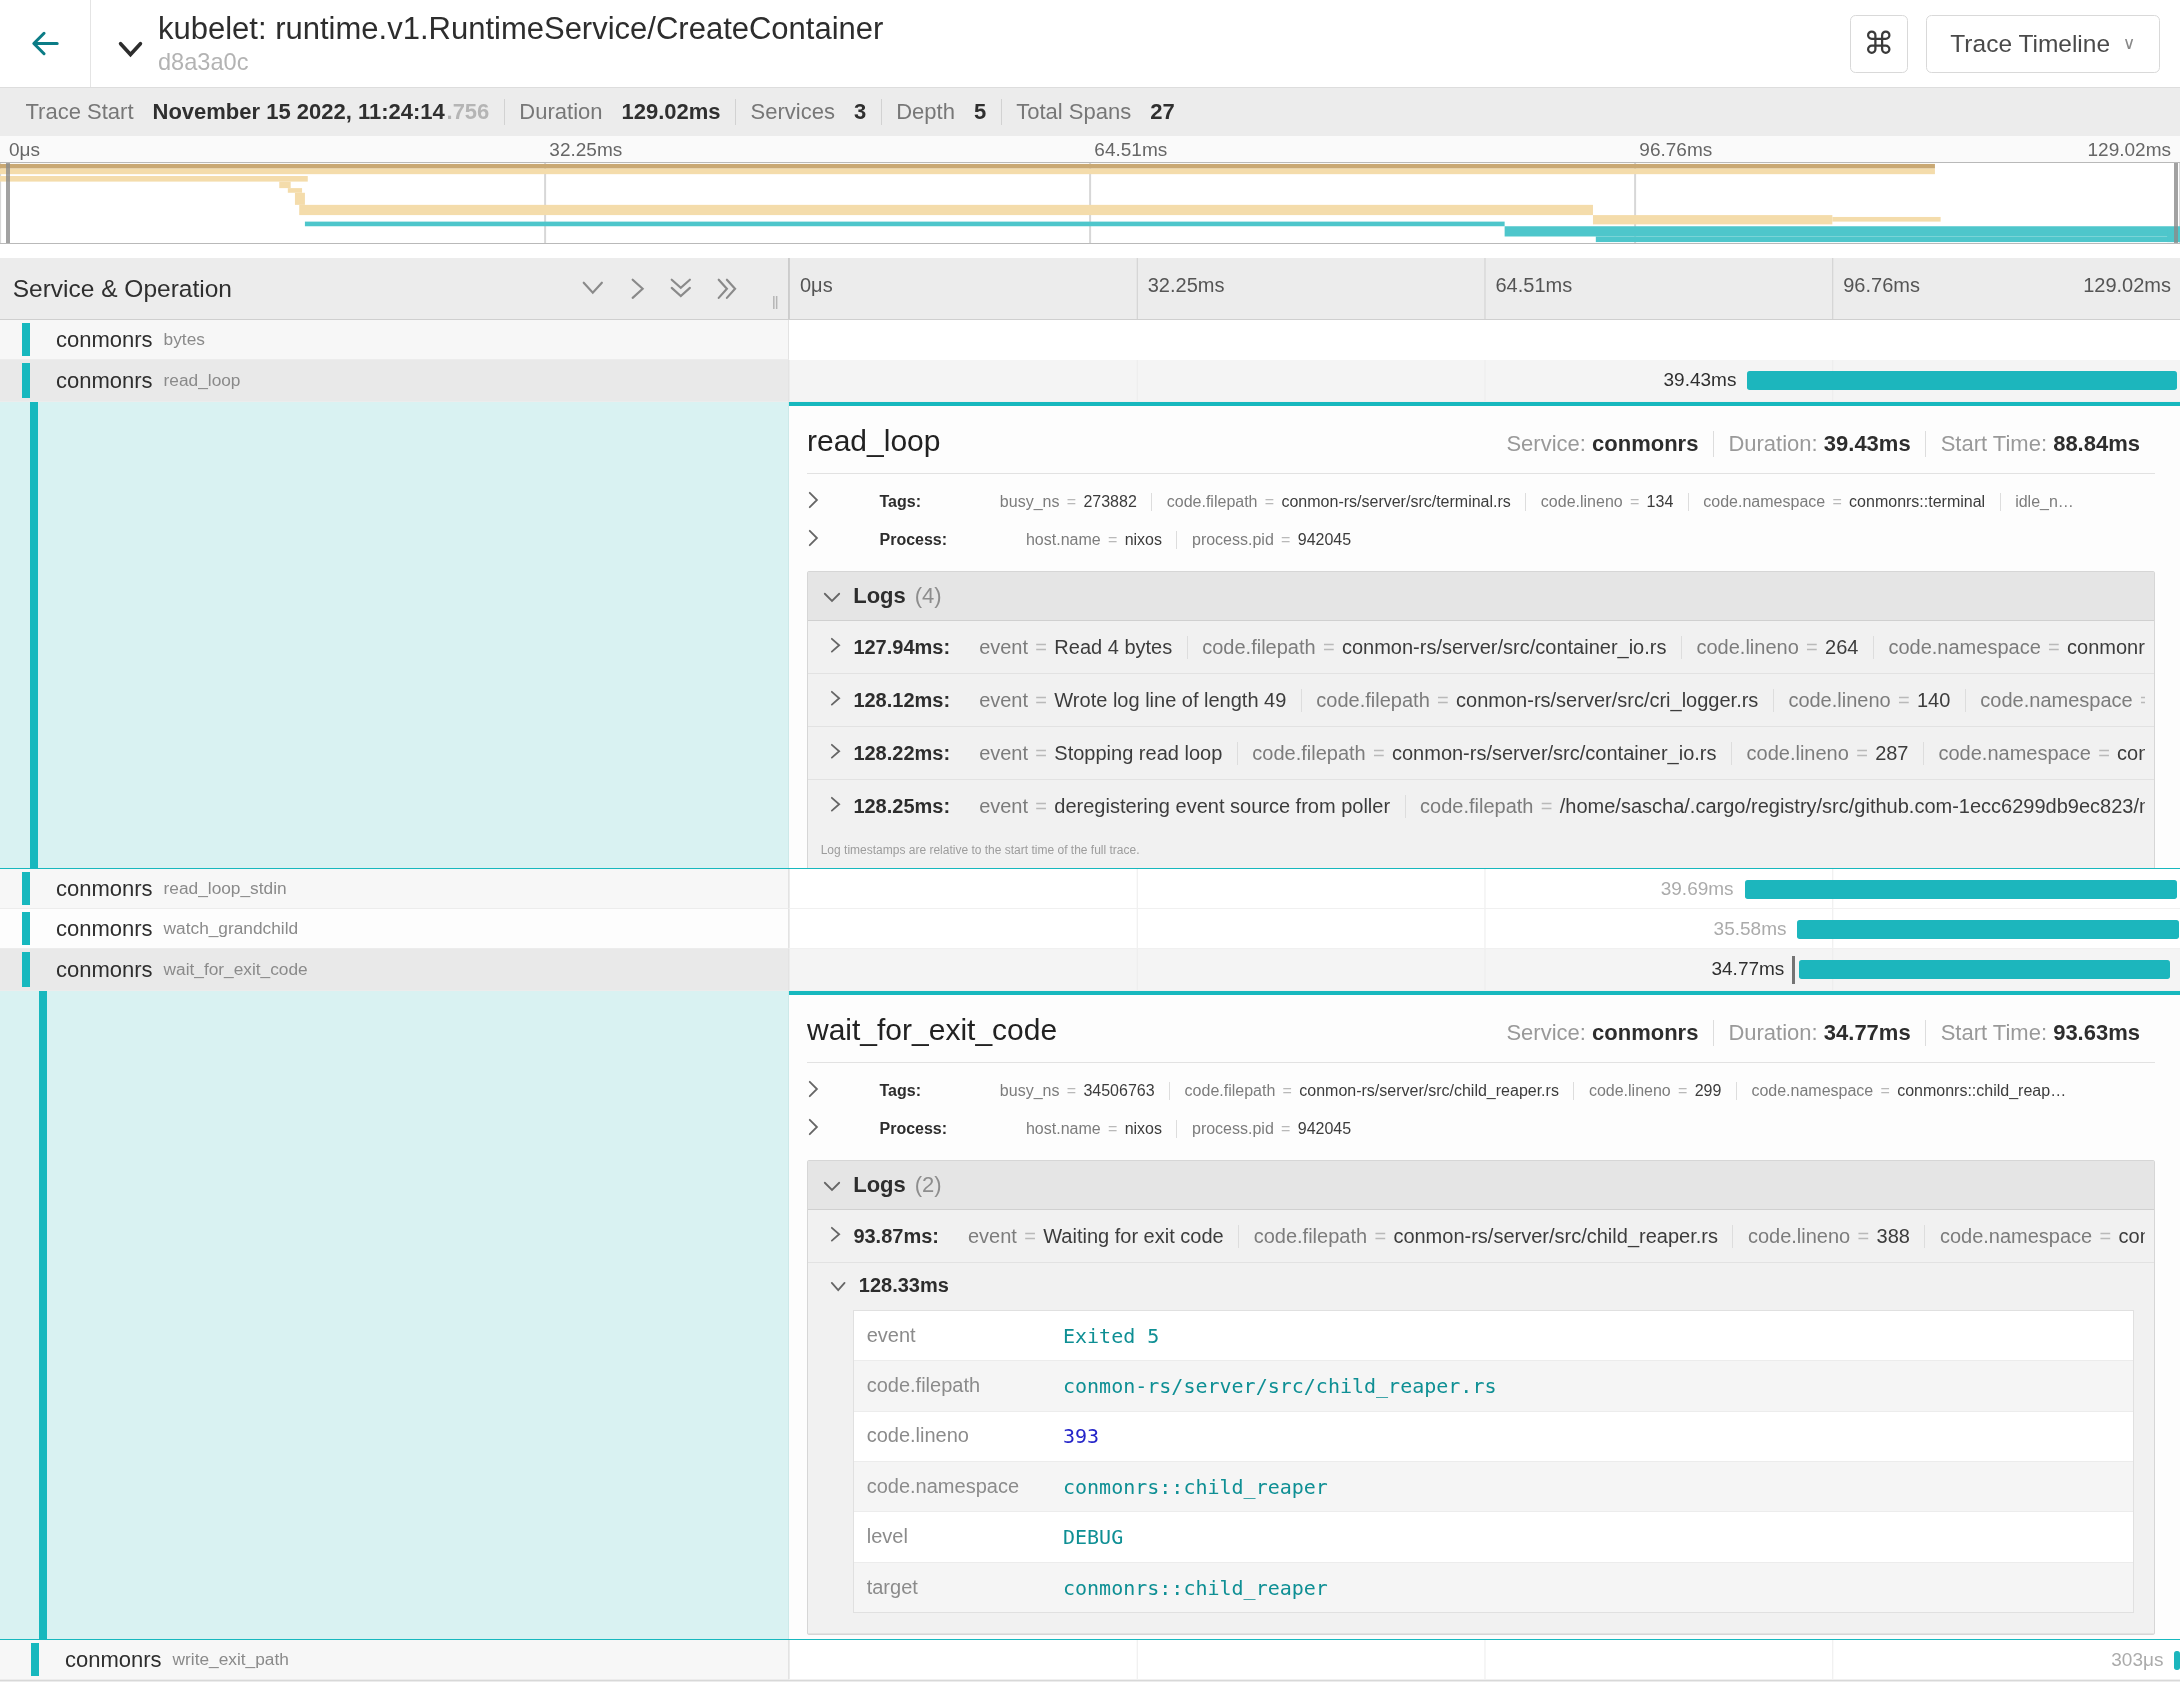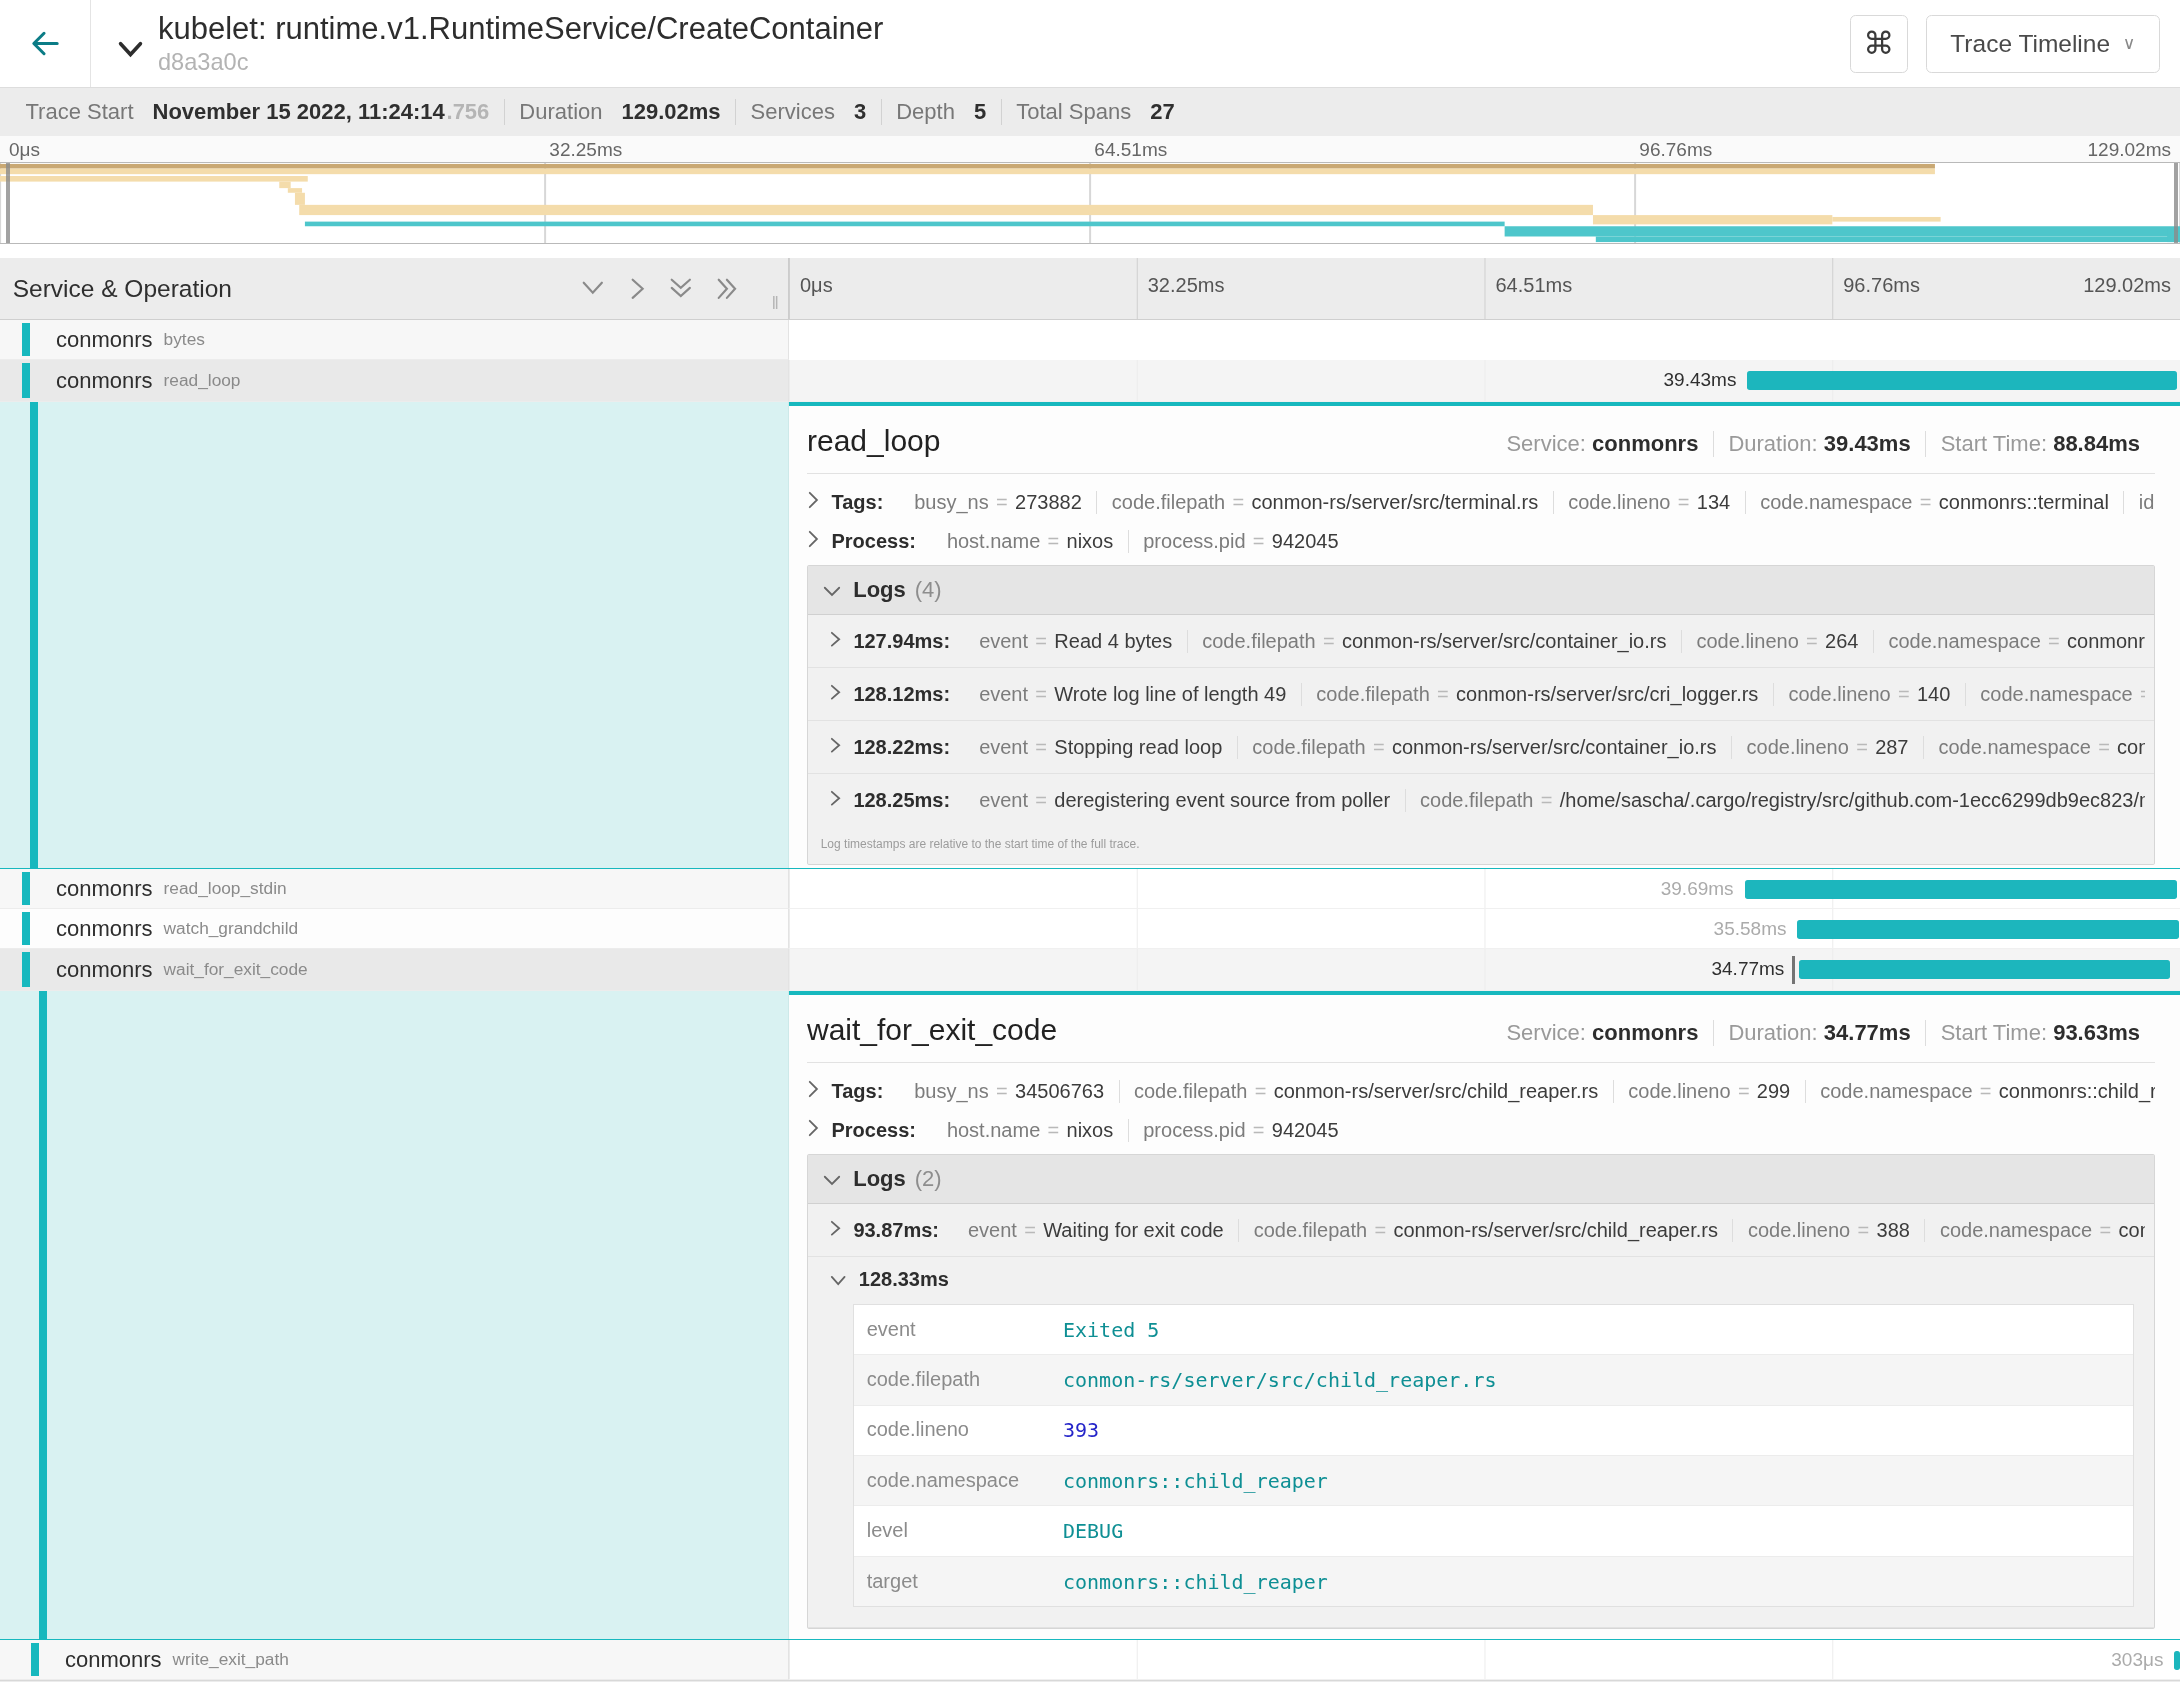--- a/index.html
+++ b/index.html
@@ -86,31 +86,31 @@
   .detail-left .accent { position:absolute; left:30px; top:0; bottom:0; width:8.2px; background:#17b8be; }
   .detail-left.indent2 .accent { left:39px; }
   .detail-panel { flex:1; background:#fdfdfd; border-top:4.5px solid #17b8be; padding:18px 25.5px 9px 18px; overflow:hidden; }
   .d-head { display:flex; align-items:baseline; }
   .d-title { font-size:30px; font-weight:400; color:#222; }
   .d-meta { margin-left:auto; font-size:22px; color:#999; display:flex; align-items:baseline; }
   .d-meta .m { padding:0 14.5px; }
   .d-meta .m + .m { border-left:0.9px solid #ddd; }
   .d-meta b { color:#2d2d2d; }
   .d-rule { border:none; border-top:1.8px solid #e2e2e2; margin:14.5px 0 9px 0; }
-  .kv-line { display:flex; align-items:center; padding:8.2px 0; font-size:20px; }
+  .kv-line { display:flex; align-items:center; padding:8.2px 0; font-size:16px;gap:48px; }
   .kv-line .chev { margin-right:12.7px; }
   .kv-label { font-weight:700; color:#2d2d2d; margin-right:16.4px; }
   .pills { display:flex; align-items:center; overflow:hidden; white-space:nowrap;justify-content:space-between; }
   .pill { padding:0 14.5px; color:#444; }
   .pill + .pill { border-left:0.9px solid #ddd; }
   .pk { color:#7c7c7c; }
   .peq { color:#b9b9b9; margin:0 7.3px; }
   .pv { color:#3c3c3c; }
 
-  .logs-box { border:0.9px solid #d6d6d6; background:#f1f1f1; margin-top:4px; border-radius:1.8px; }
+  .logs-box { border:0.9px solid #d6d6d6; background:#f1f1f1; margin-top:12px; border-radius:1.8px; }
   .logs-head { display:flex; align-items:center; background:#e5e5e5; border-bottom:0.9px solid #d0d0d0;
     padding:11px 14.5px; font-size:22px; }
   .logs-head .chev { margin-right:12.7px; }
   .logs-title { font-weight:700; color:#2d2d2d; margin-right:9px; }
   .logs-count { color:#8d8d8d; }
   .log-row { display:flex; align-items:center; padding:14.5px 9px; border-bottom:0.9px solid #e2e2e2; font-size:20px; }
   .log-row .chev { margin:0 12.7px; }
   .log-time { font-weight:700; color:#2d2d2d; margin-right:14.5px; white-space:nowrap; }
   .logs-foot { padding:11px 12.7px 12.7px; font-size:12px; color:#9c9c9c; }
   .log-expanded { padding:11px 9px 3.6px; border-bottom:0.9px solid #e2e2e2; }

